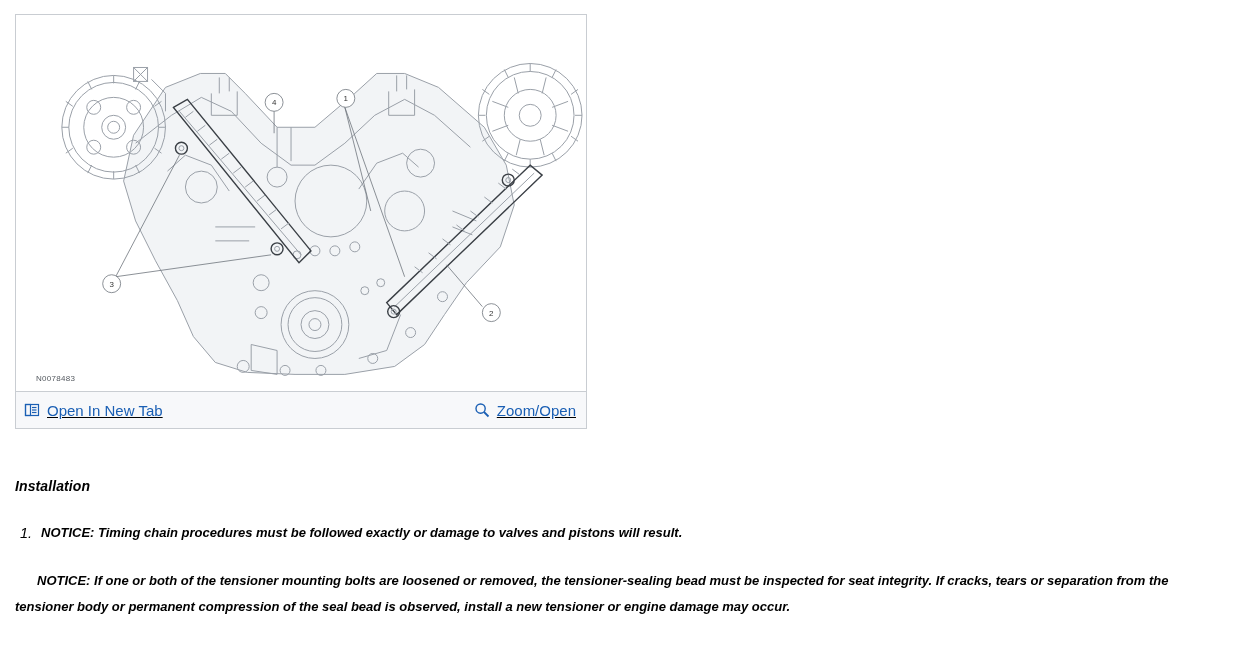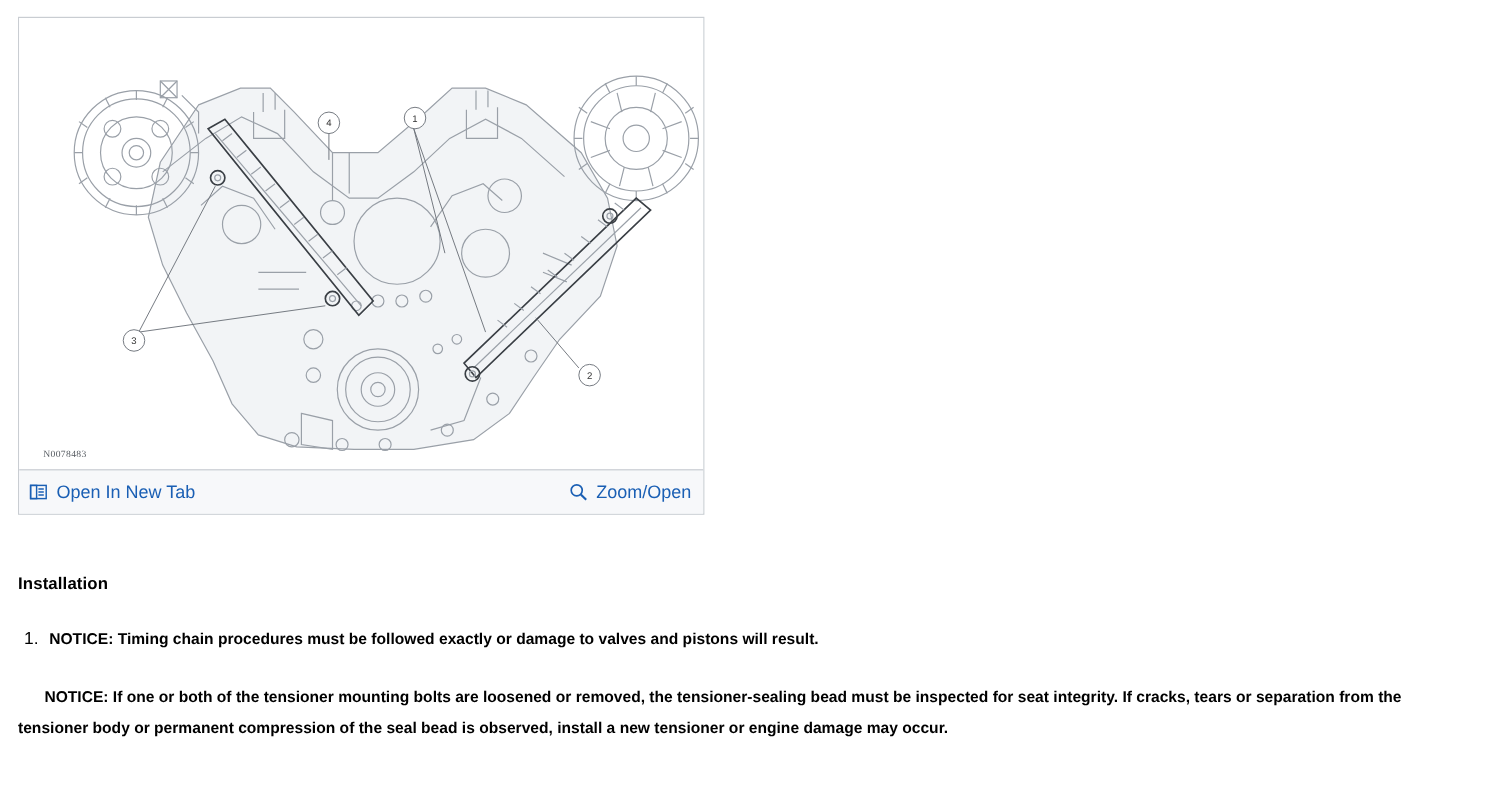--- a/index.html
+++ b/index.html
@@ -43,35 +43,36 @@
     width: 100%;
     height: 100%;
   }
   .figure-code {
     position: absolute;
     left: 20px;
     bottom: 8px;
     font-size: 8px;
     letter-spacing: 0.3px;
     color: #555a60;
-    font-family: Liberation Serif, serif;
+    font-family: Liberation Sans, sans-serif;
   }
   .figure-toolbar {
     position: absolute;
     left: 0;
     right: 0;
     bottom: 0;
     height: 37px;
     border-top: 1px solid #c9cdd2;
     background: #f7f8fa;
     display: flex;
     align-items: center;
     justify-content: space-between;
     padding: 0 10px 0 8px;
     box-sizing: border-box;
+    text-decoration: underline;
   }
   .toolbar-link {
     display: inline-flex;
     align-items: center;
     gap: 7px;
     color: #1a5fb4;
     font-size: 15px;
     text-decoration: none;
     cursor: pointer;
   }
@@ -84,20 +85,21 @@
     height: 16px;
     line-height: 0;
   }
 
   
   .content {
     position: absolute;
     left: 15px;
     top: 478px;
     width: 1215px;
+    font-style: italic;
   }
   .section-heading {
     font-size: 14px;
     font-weight: bold;
     color: #000;
     margin: 0 0 26px 0;
     letter-spacing: 0.1px;
   }
   .step-list {
     margin: 0;

